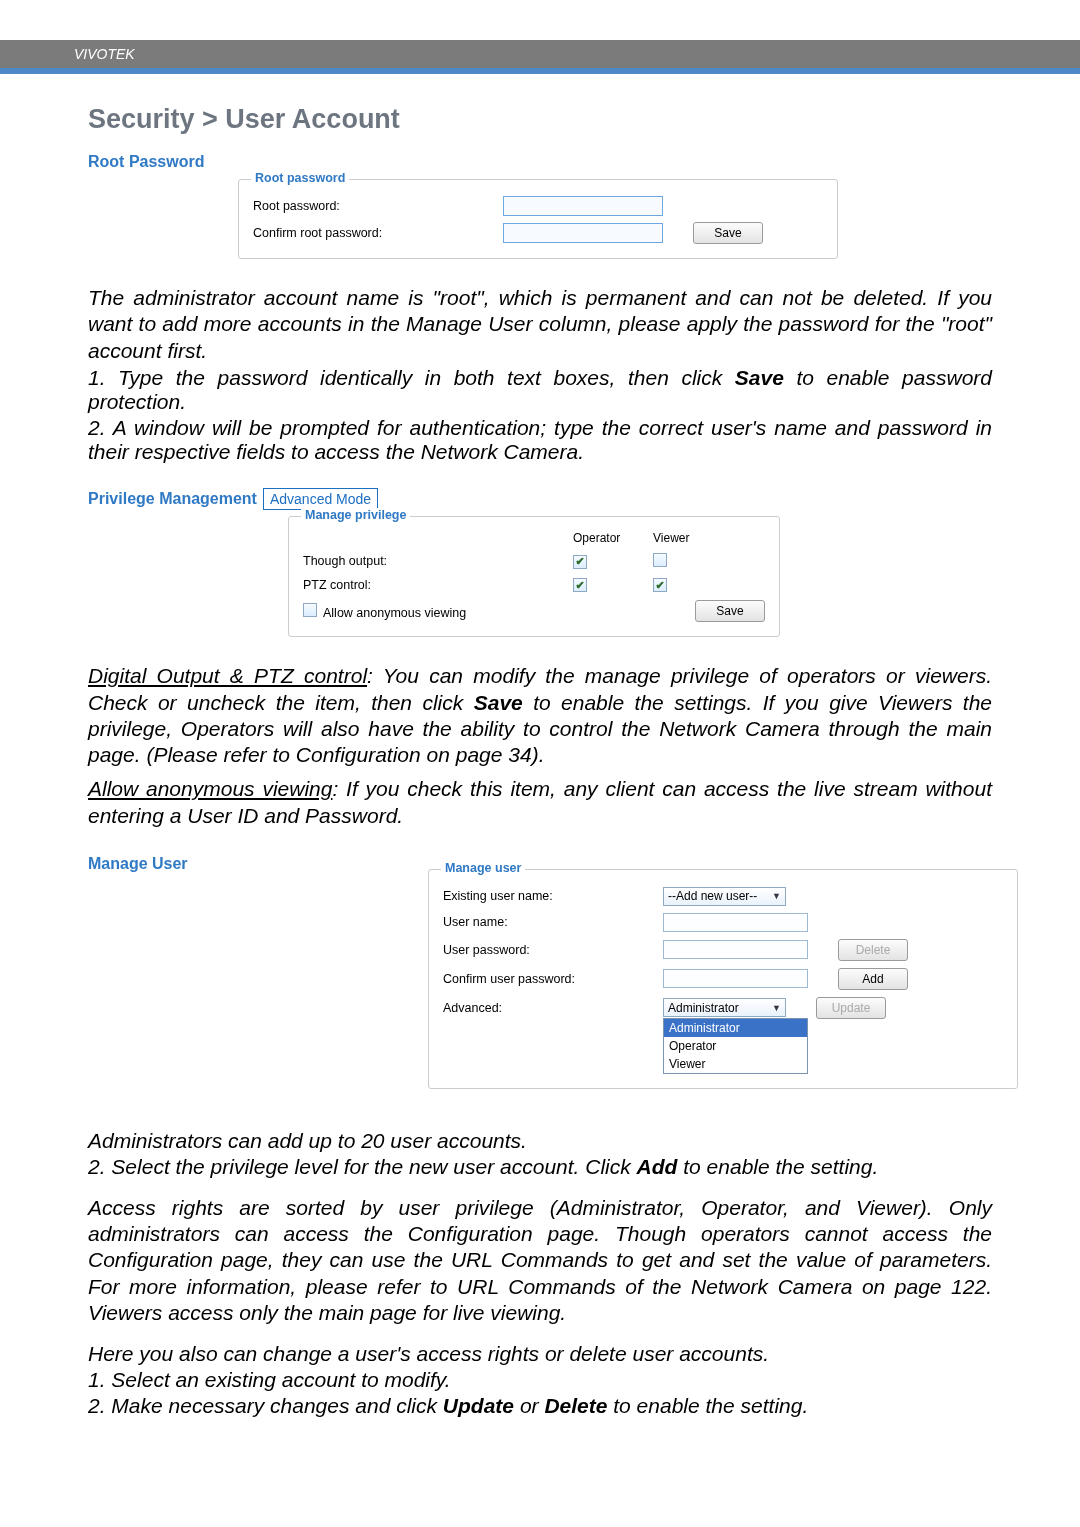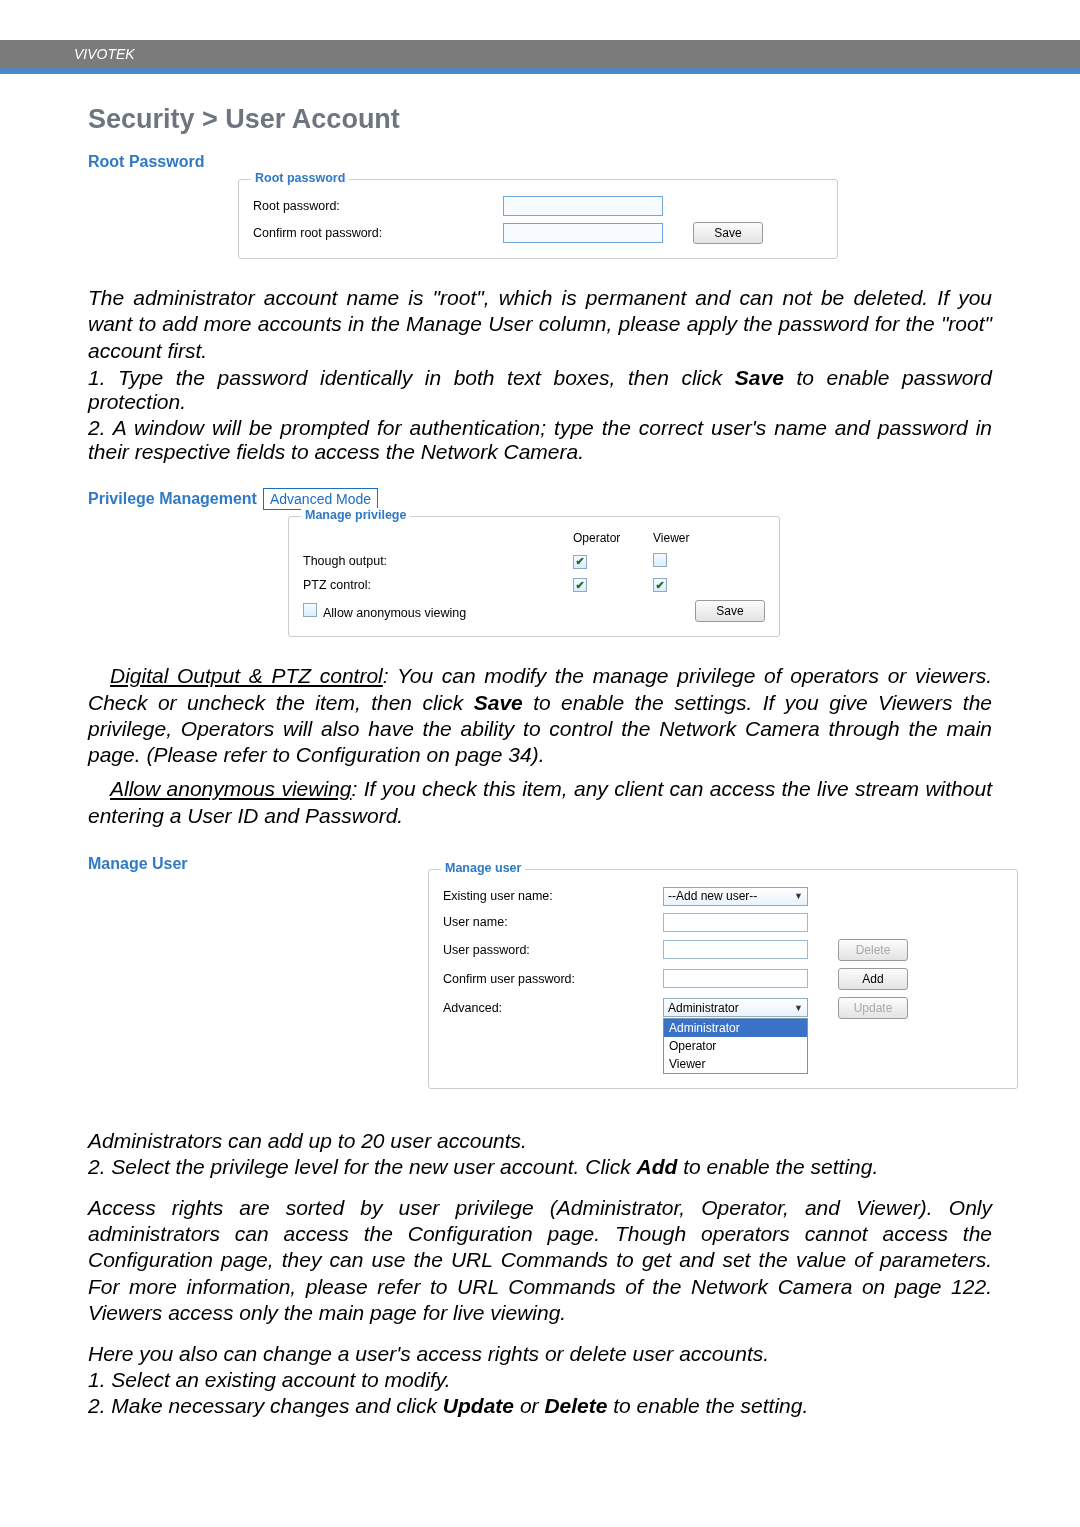--- a/index.html
+++ b/index.html
@@ -113,35 +113,35 @@
   .priv-row { display: flex; align-items: center; margin-top: 8px; }
   .priv-row .c1 { width: 270px; font-size: 12.5px; }
   .priv-row .c2 { width: 80px; }
   .priv-row .c3 { width: 80px; }
   .cb {
     width: 14px; height: 14px; border: 1px solid #8fa9c2;
     background: linear-gradient(#f6fbff,#dbedff);
     display: inline-flex; align-items: center; justify-content: center;
     font-size: 11px; color: #2b6b2b; font-weight: bold;
   }
-  .underline-txt { text-decoration: underline; margin-left: 22px; }
+  .underline-txt { text-decoration: underline; }
   .manage-box {
     width: 590px;
     margin-left: 340px;
     margin-top: -4px;
   }
   .mg-row { display: flex; align-items: center; margin-top: 7px; }
   .mg-row .lbl { width: 220px; font-size: 12.5px; }
   .mg-row input[type=text] {
     width: 145px; height: 19px;
     border: 1px solid #9fb8d2; background: #fdfeff;
     font-size: 12px; padding: 1px 3px;
   }
   .mg-row .sel {
-    width: 145px; height: 19px;
+    width: 123px; height: 19px;
     border: 1px solid #8fa9c2;
     background: linear-gradient(#fff,#e9f2fb);
     display: flex; align-items: center; justify-content: space-between;
     font-size: 12px; padding: 0 4px;
   }
   .caret { font-size: 9px; color: #334; }
   .dropdown-open {
     width: 145px;
     border: 1px solid #7a94af;
     font-size: 12px;

